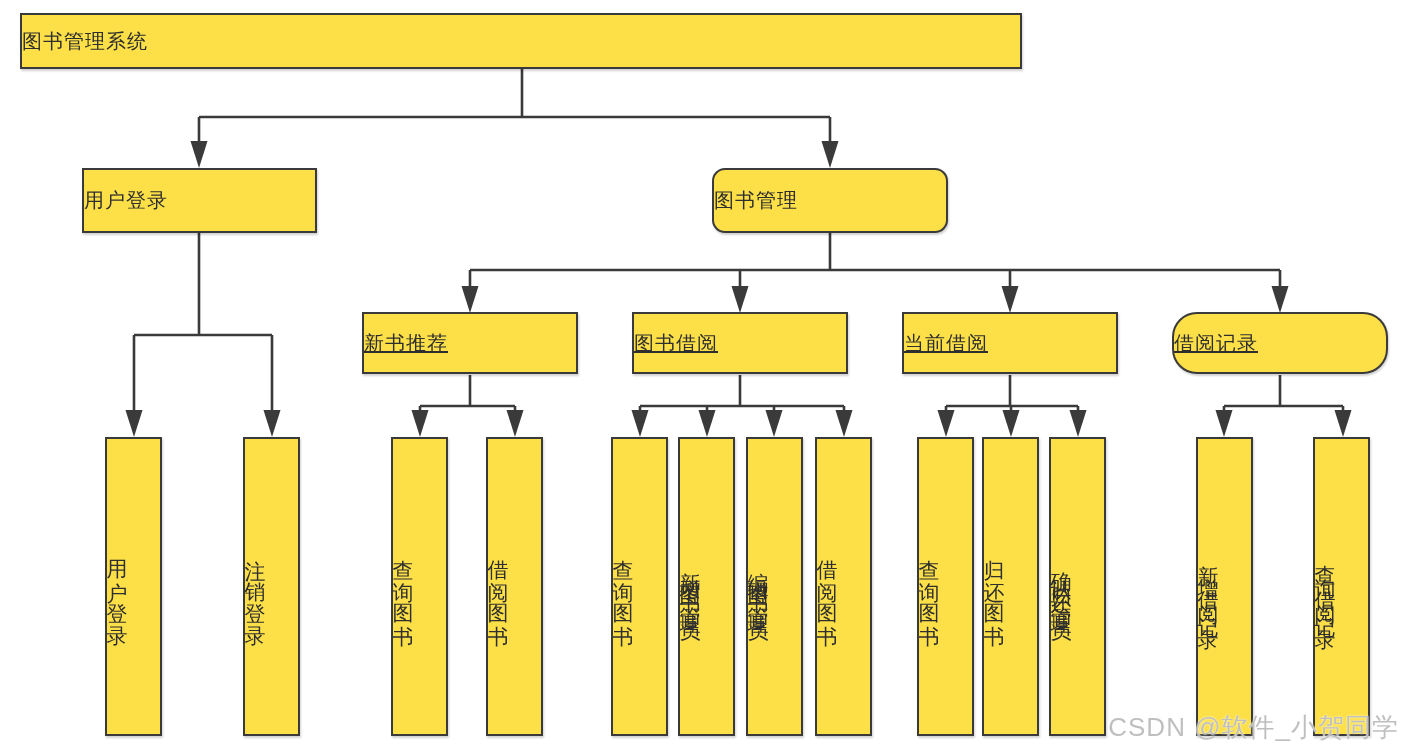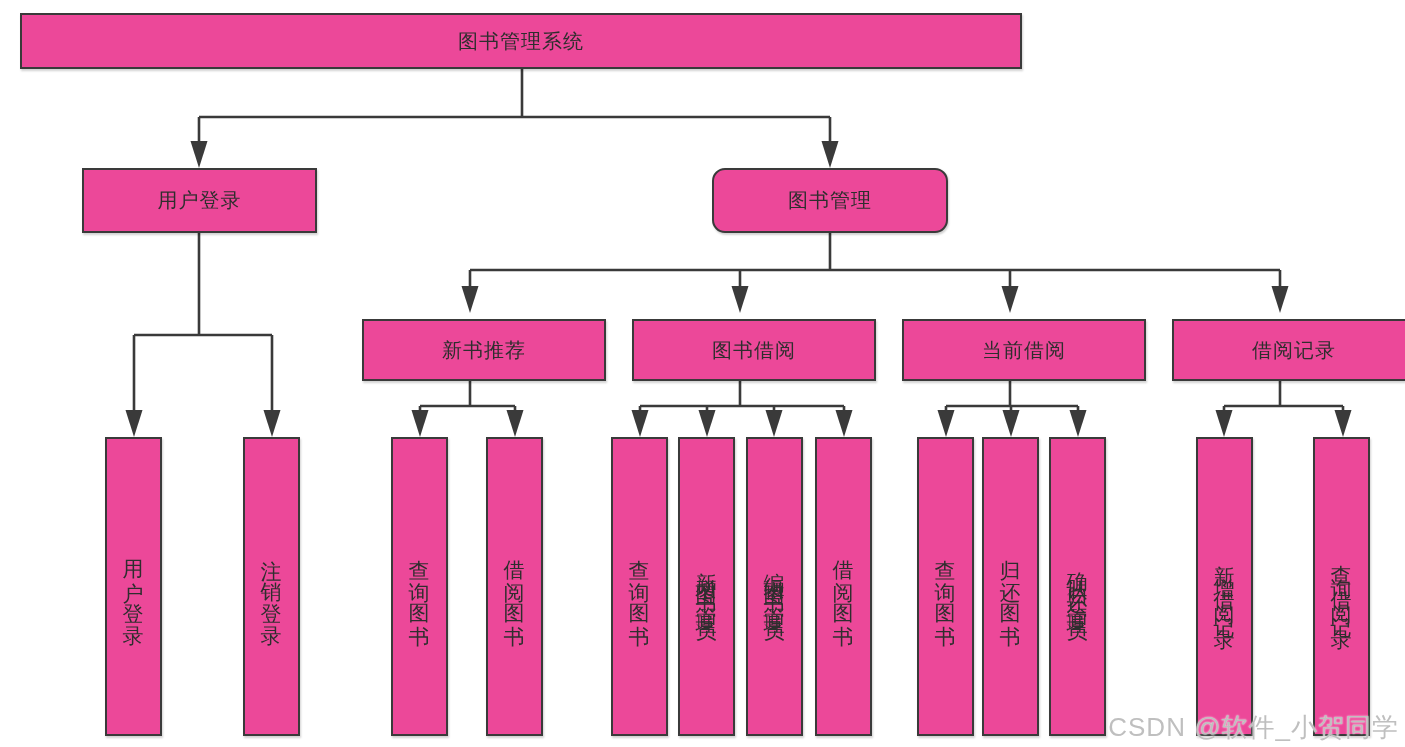--- a/index.html
+++ b/index.html
@@ -15,35 +15,35 @@
     background:var(--bg);
     overflow:hidden;
     font-family:"Liberation Sans","DejaVu Sans",sans-serif;
     color:var(--text);
   }
   #wires{position:absolute;left:0;top:0;width:1405px;height:747px;}
   #wires path{stroke:var(--line);stroke-width:2.6;fill:none;}
   #wires polygon{fill:var(--line);stroke:none;}
   .node{
     position:absolute;
-    background:#ec4899;
+    background:#fde047;
     border:2.5px solid var(--line);
     box-shadow:1px 1.5px 2px rgba(0,0,0,0.18);
-    display:flex;align-items:center;justify-content:center;
+    display:flex;align-items:center;
     box-sizing:border-box;
     font-size:20px;
     letter-spacing:1px;
     white-space:nowrap;
   }
   
   .n-root{left:20px;top:13px;width:1002px;height:56px;}
   .n-l2a{left:82px;top:168px;width:235px;height:65px;}
   .n-l2b{left:712px;top:168px;width:236px;height:65px;border-radius:13px;}
-  .n-l3{top:319px;width:244px;height:62px;}
-  .n-l3a{left:362px;} .n-l3b{left:632px;} .n-l3c{left:902px;} .n-l3d{left:1172px;}
+  .n-l3{top:312px;width:216px;height:62px;text-decoration:underline;}
+  .n-l3a{left:362px;} .n-l3b{left:632px;} .n-l3c{left:902px;} .n-l3d{left:1172px;border-radius:25px;}
   
   .leaf{top:437px;width:57px;height:299px;}
   .vlabel{
     writing-mode:vertical-rl;
     text-orientation:mixed;
     font-size:21px;
     line-height:1;
     letter-spacing:22px;
     white-space:nowrap;
   }

